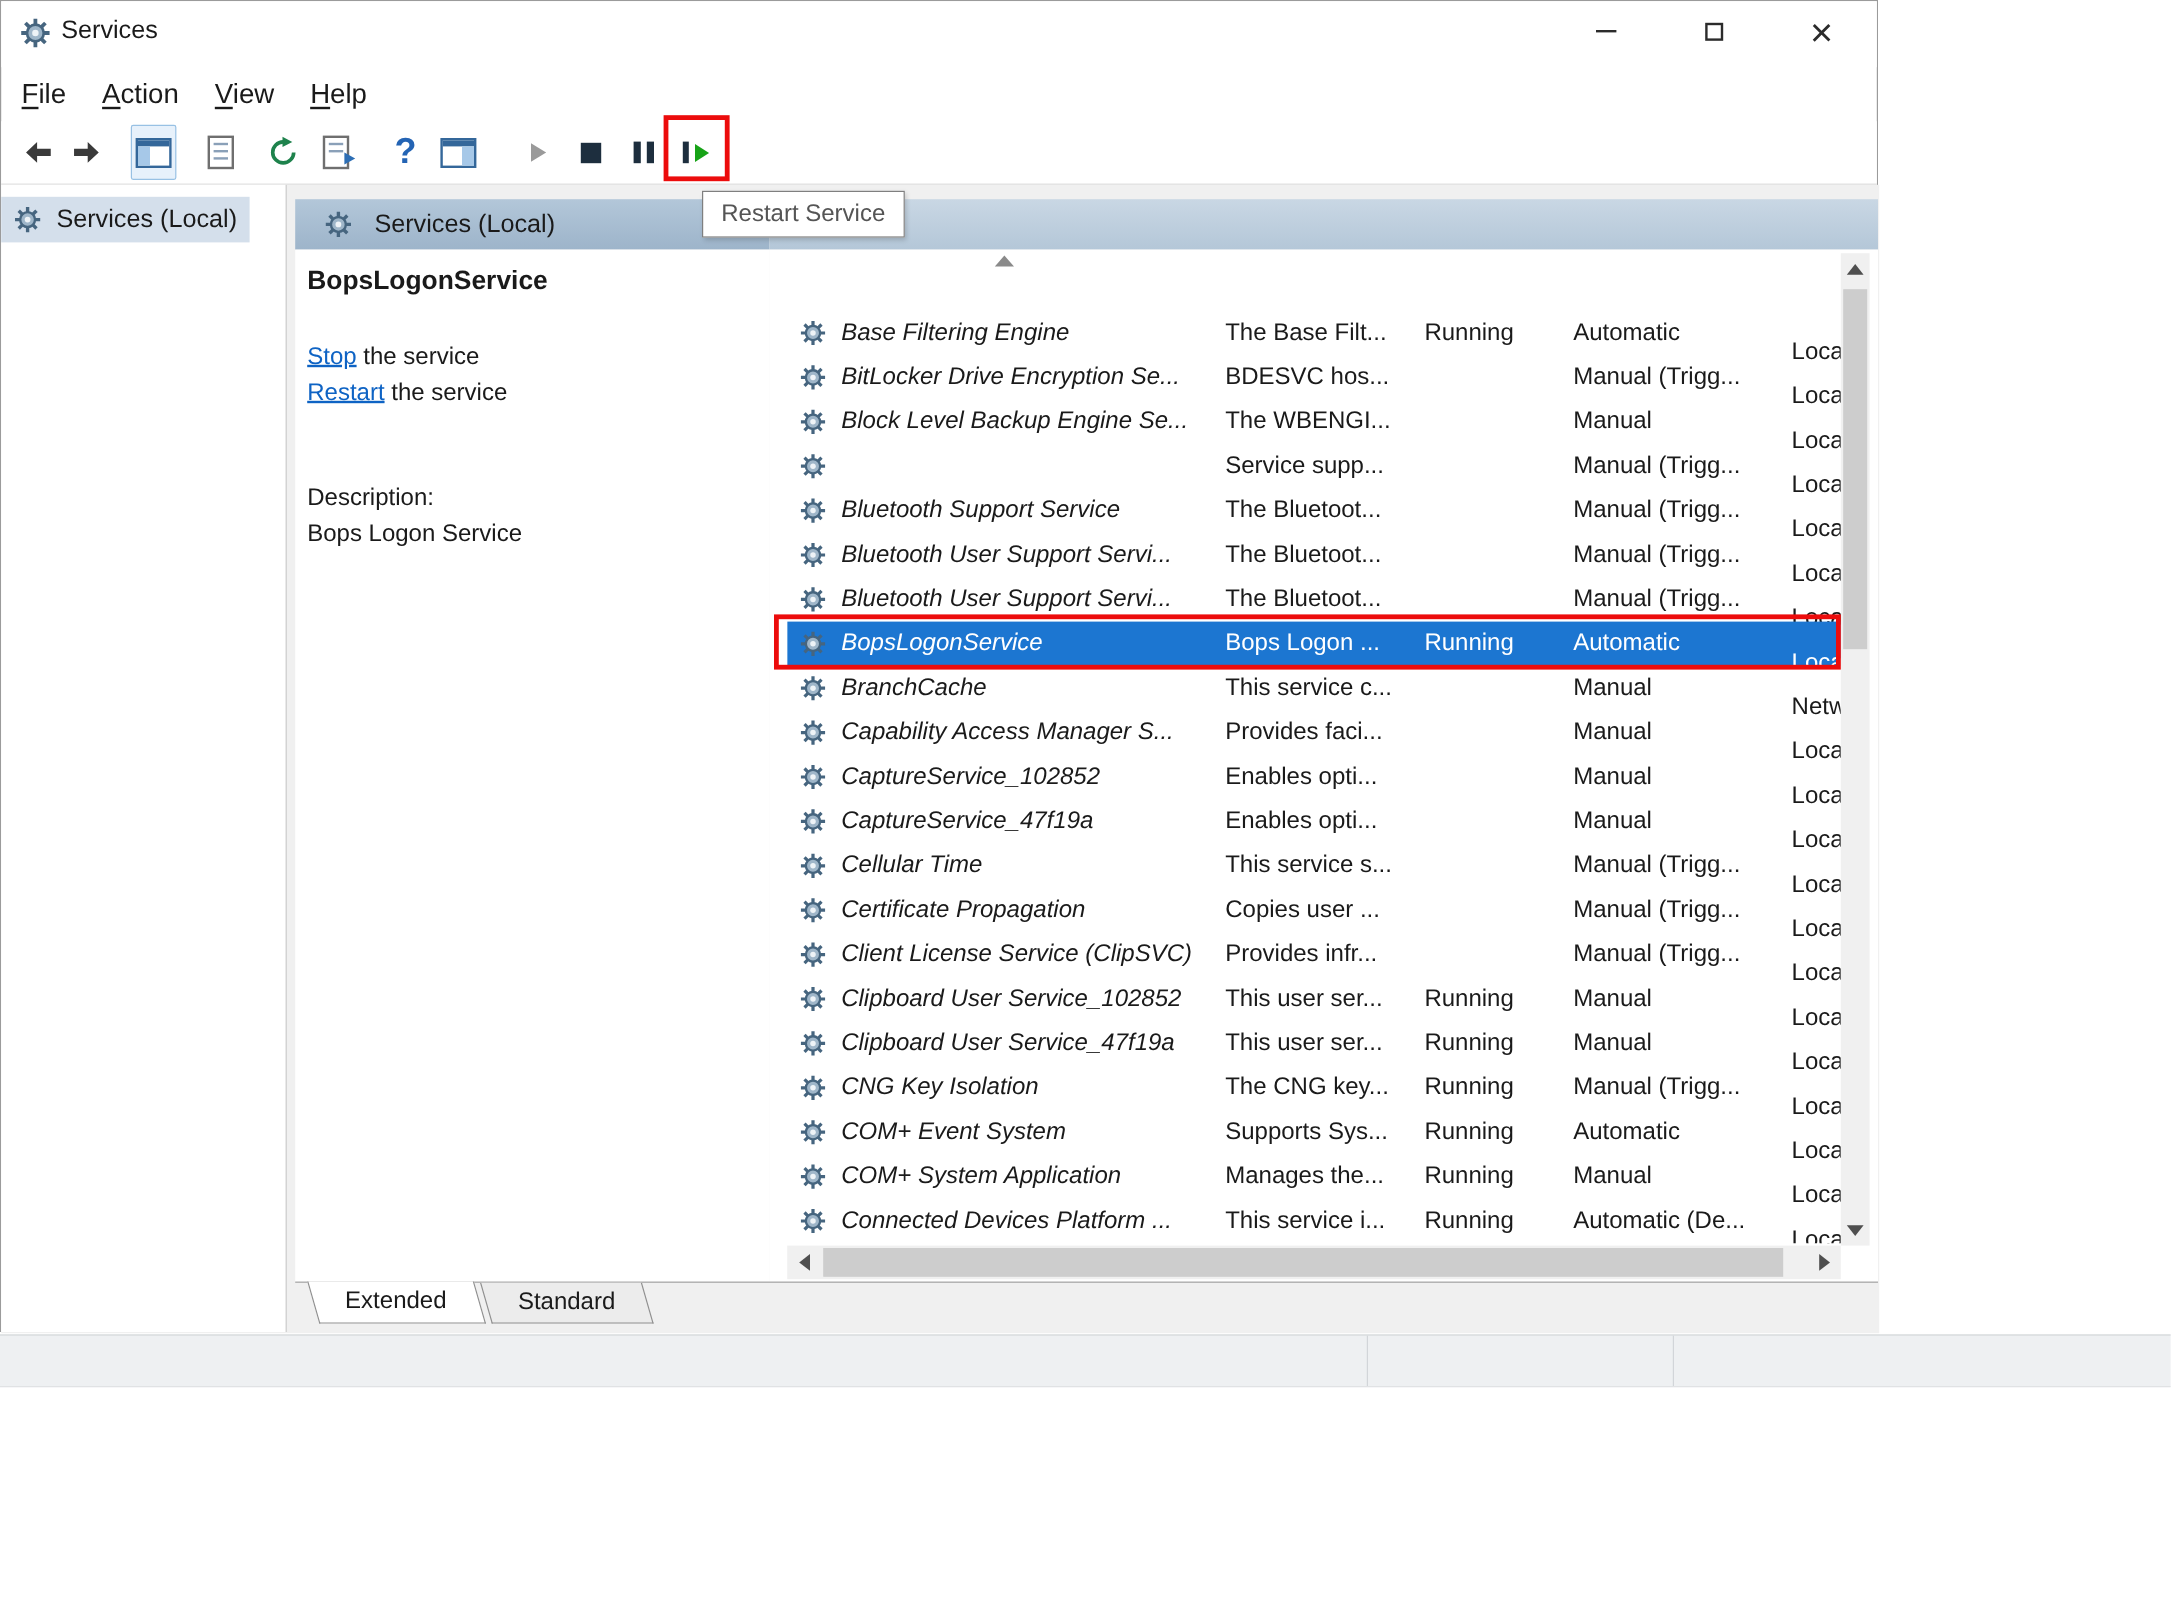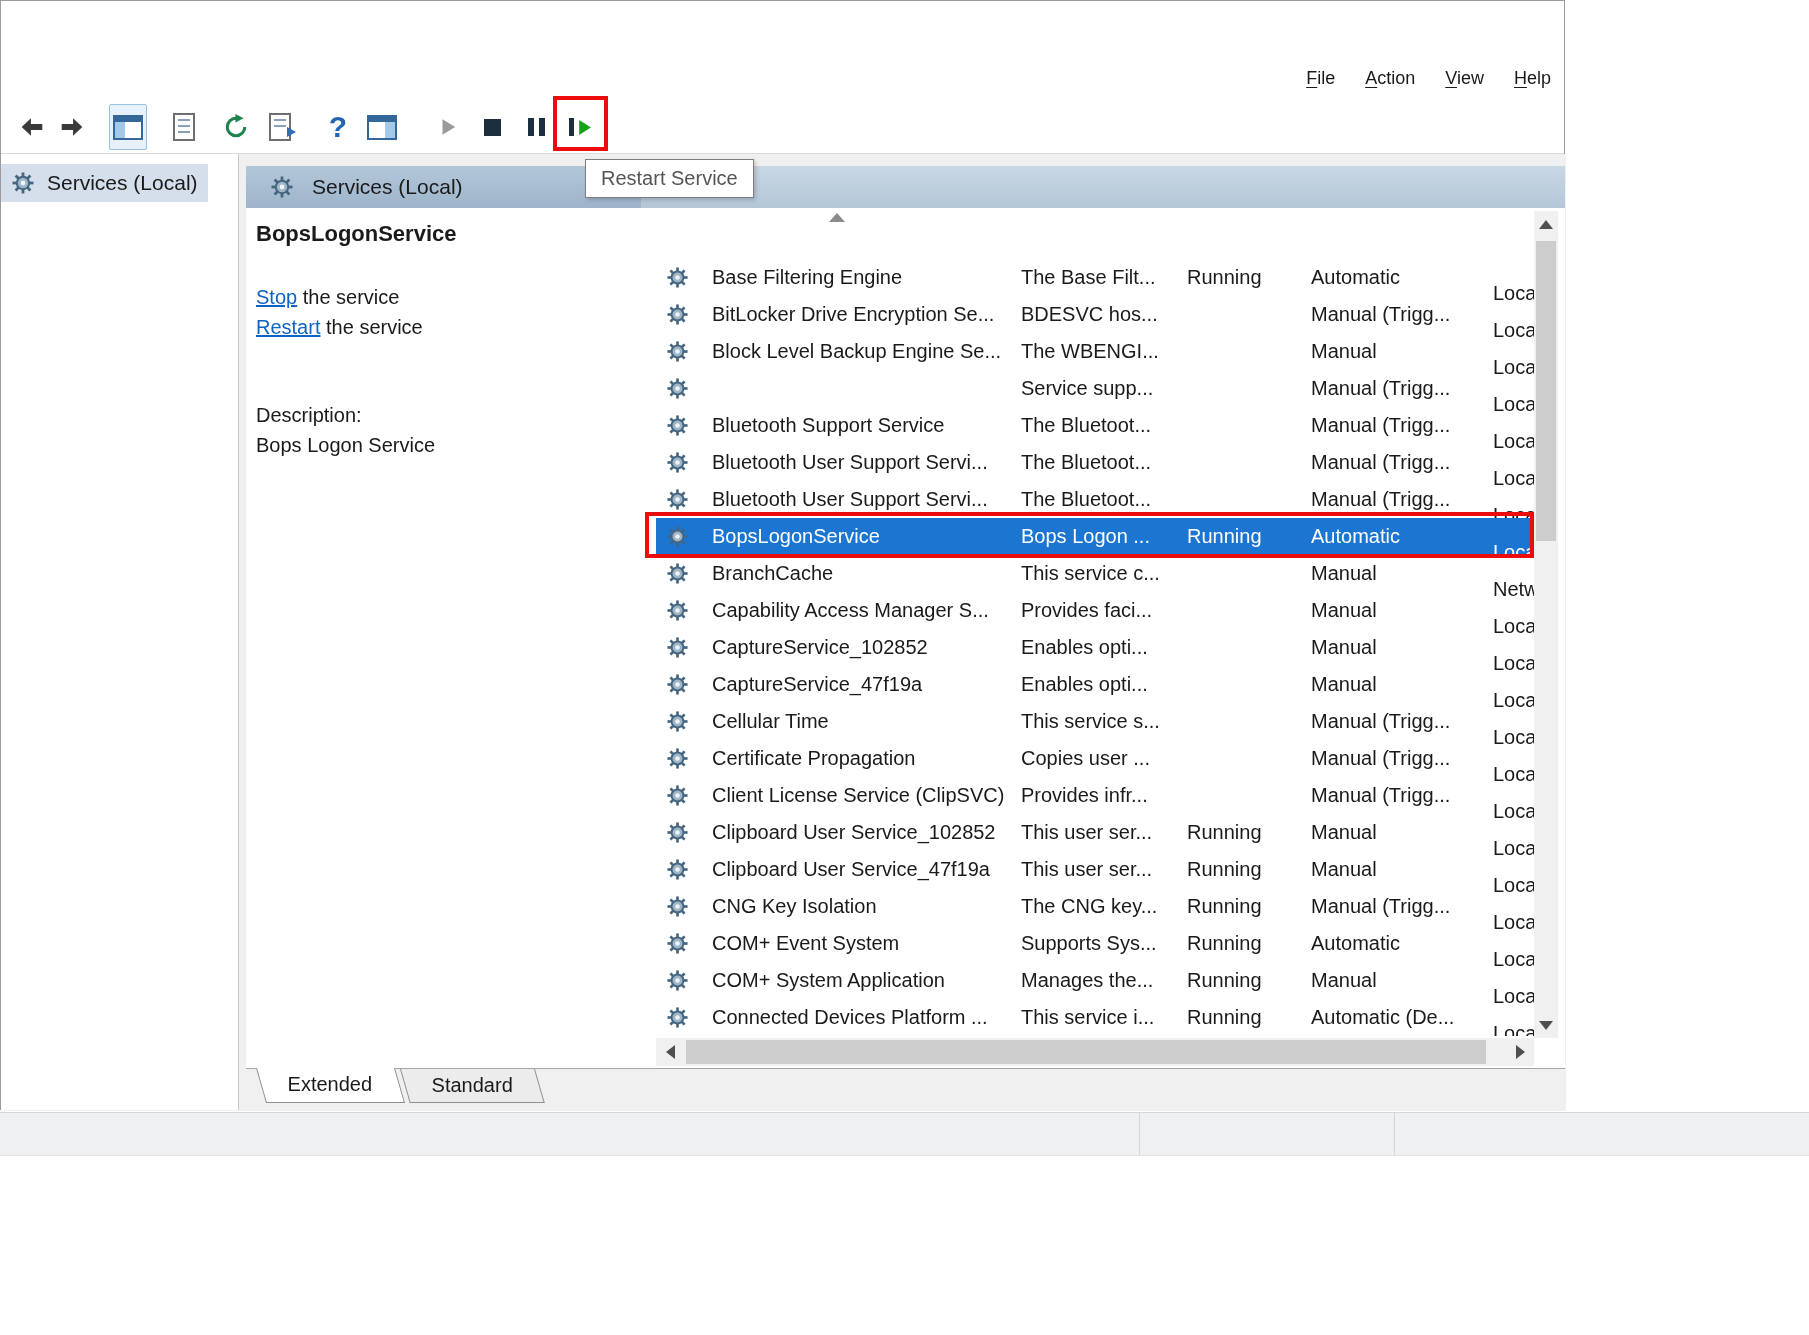--- a/index.html
+++ b/index.html
@@ -15,21 +15,21 @@
   .titlebar { position:absolute; left:0; top:0; width:100%; height:55px; background:#ffffff; }
   .app-icon { position:absolute; left:15px; top:13px; }
   .title-text { position:absolute; left:50px; top:13px; font-size:21px; }
   .wc { position:absolute; top:0; width:62px; height:50px; display:flex; align-items:center; justify-content:center; }
   .wc.min { left:1306px; } .wc.max { left:1396px; } .wc.close { left:1486px; }
   .min-glyph { width:17px; height:2px; background:#2b2b2b; }
   .max-glyph { width:15px; height:15px; border:2px solid #2b2b2b; }
   .close-glyph { font-size:33px; color:#2b2b2b; line-height:1; }
 
   
-  .menubar { position:absolute; left:2px; top:55px; width:100%; height:45px; font-size:18px;text-align:right; }
+  .menubar { position:absolute; left:2px; top:55px; width:100%; height:45px; font-size:23px; }
   .menu-item { display:inline-block; margin:0 15px; line-height:45px; }
   .menu-item u { text-underline-offset:3px; }
 
   
   .toolbar { position:absolute; left:0; top:100px; width:100%; height:53px; border-bottom:1px solid #dadada; background:#fff; }
   .tbtn { position:absolute; top:3px; width:38px; height:46px; display:flex; align-items:center; justify-content:center; }
   .tbtn.toggled { border:1px solid #98c1e4; background:#e7f1fb; border-radius:2px; }
   .i26 { width:28px; height:28px; } .i24 { width:26px; height:26px; } .i22 { width:22px; height:22px; } .i18 { width:15px; height:17px; }
   .winicon { width:30px; height:25px; border:2px solid #34679a; position:relative; background:#fff; }
   .wi-top { position:absolute; left:0; top:0; right:0; height:5px; background:#34679a; }
@@ -72,21 +72,21 @@
   .table-header { position:absolute; left:15px; top:3px; width:878px; height:48px;
                   border-bottom:1px solid #ededed; font-size:21px; color:#1f1f1f; overflow:hidden; }
   .hcell { position:absolute; top:0; line-height:48px; white-space:nowrap; }
   .hsep { position:absolute; top:6px; width:1px; height:36px; background:#e4e4e4; }
   .sort-caret { position:absolute; left:188px; top:5px; width:0; height:0;
                 border-left:8px solid transparent; border-right:8px solid transparent; border-bottom:9px solid #8a8a8a; }
   .rows { position:absolute; left:15px; top:51px; width:878px; overflow:hidden; font-size:20px; }
   .trow { position:relative; height:37px; white-space:nowrap; }
   .trow .gear { position:absolute; left:10px; top:7px; }
   .c { position:absolute; top:0; line-height:37px; }
-  .c0 { left:56px; } .c1 { left:365px; } .c2 { left:531px; } .c3 { left:655px; } .c4 { left:837px;margin-top:16px; }
+  .c0 { left:45px;font-style:italic; } .c1 { left:365px; } .c2 { left:531px; } .c3 { left:655px; } .c4 { left:837px;margin-top:16px; }
   .trow.sel { background:#1c76d1; color:#ffffff; }
   .g26 { width:27px; height:27px; } .g22 { width:24px; height:24px; } .g20 { width:23px; height:23px; }
 
   
   .hscroll { position:absolute; left:15px; top:830px; width:878px; height:28px; background:#f0f0f0; }
   .hs-btn { position:absolute; top:0; width:28px; height:28px; display:flex; align-items:center; justify-content:center; }
   .hs-btn.left { left:0; } .hs-btn.right { right:0; }
   .tri-left { width:0; height:0; border-top:7px solid transparent; border-bottom:7px solid transparent; border-right:9px solid #4f4f4f; }
   .tri-right { width:0; height:0; border-top:7px solid transparent; border-bottom:7px solid transparent; border-left:9px solid #4f4f4f; }
   .hs-thumb { position:absolute; left:30px; top:2px; width:800px; height:24px; background:#cdcdcd; }
@@ -138,20 +138,37 @@
             <line x1="16.2" y1="7.8" x2="19.4" y2="4.6"></line>
         </g>
         <circle cx="12" cy="12" r="6.2" fill="#9fb6c9" stroke="#46657f" stroke-width="2"></circle>
         <circle cx="12" cy="12" r="2.4" fill="#eef3f7"></circle>
       </g>
     </defs>
   </svg>
 
   <div class="window">
 
+    <div class="titlebar">
+      <span class="app-icon">
+        <svg class="g26" viewBox="0 0 24 24">
+            <use href="#gear"></use>
+          </svg>
+      </span>
+      <span class="title-text">Services</span>
+      <div class="wc min">
+          <div class="min-glyph"></div>
+        </div>
+      <div class="wc max">
+          <div class="max-glyph"></div>
+        </div>
+      <div class="wc close">
+          <span class="close-glyph">×</span>
+        </div>
+    </div>
 
     <div class="menubar"><span class="menu-item"><u>F</u>ile</span><span class="menu-item"><u>A</u>ction</span><span class="menu-item"><u>V</u>iew</span><span class="menu-item"><u>H</u>elp</span></div>
 
     <div class="toolbar">
       <div class="tbtn" style="left:12px">
         <svg class="i24" viewBox="0 0 24 24">
             <path d="M11 4 L2.5 12 L11 20 L11 14.8 L21.5 14.8 L21.5 9.2 L11 9.2 Z" fill="#3a3a3a"></path>
           </svg>
       </div>
       <div class="tbtn" style="left:52px">

